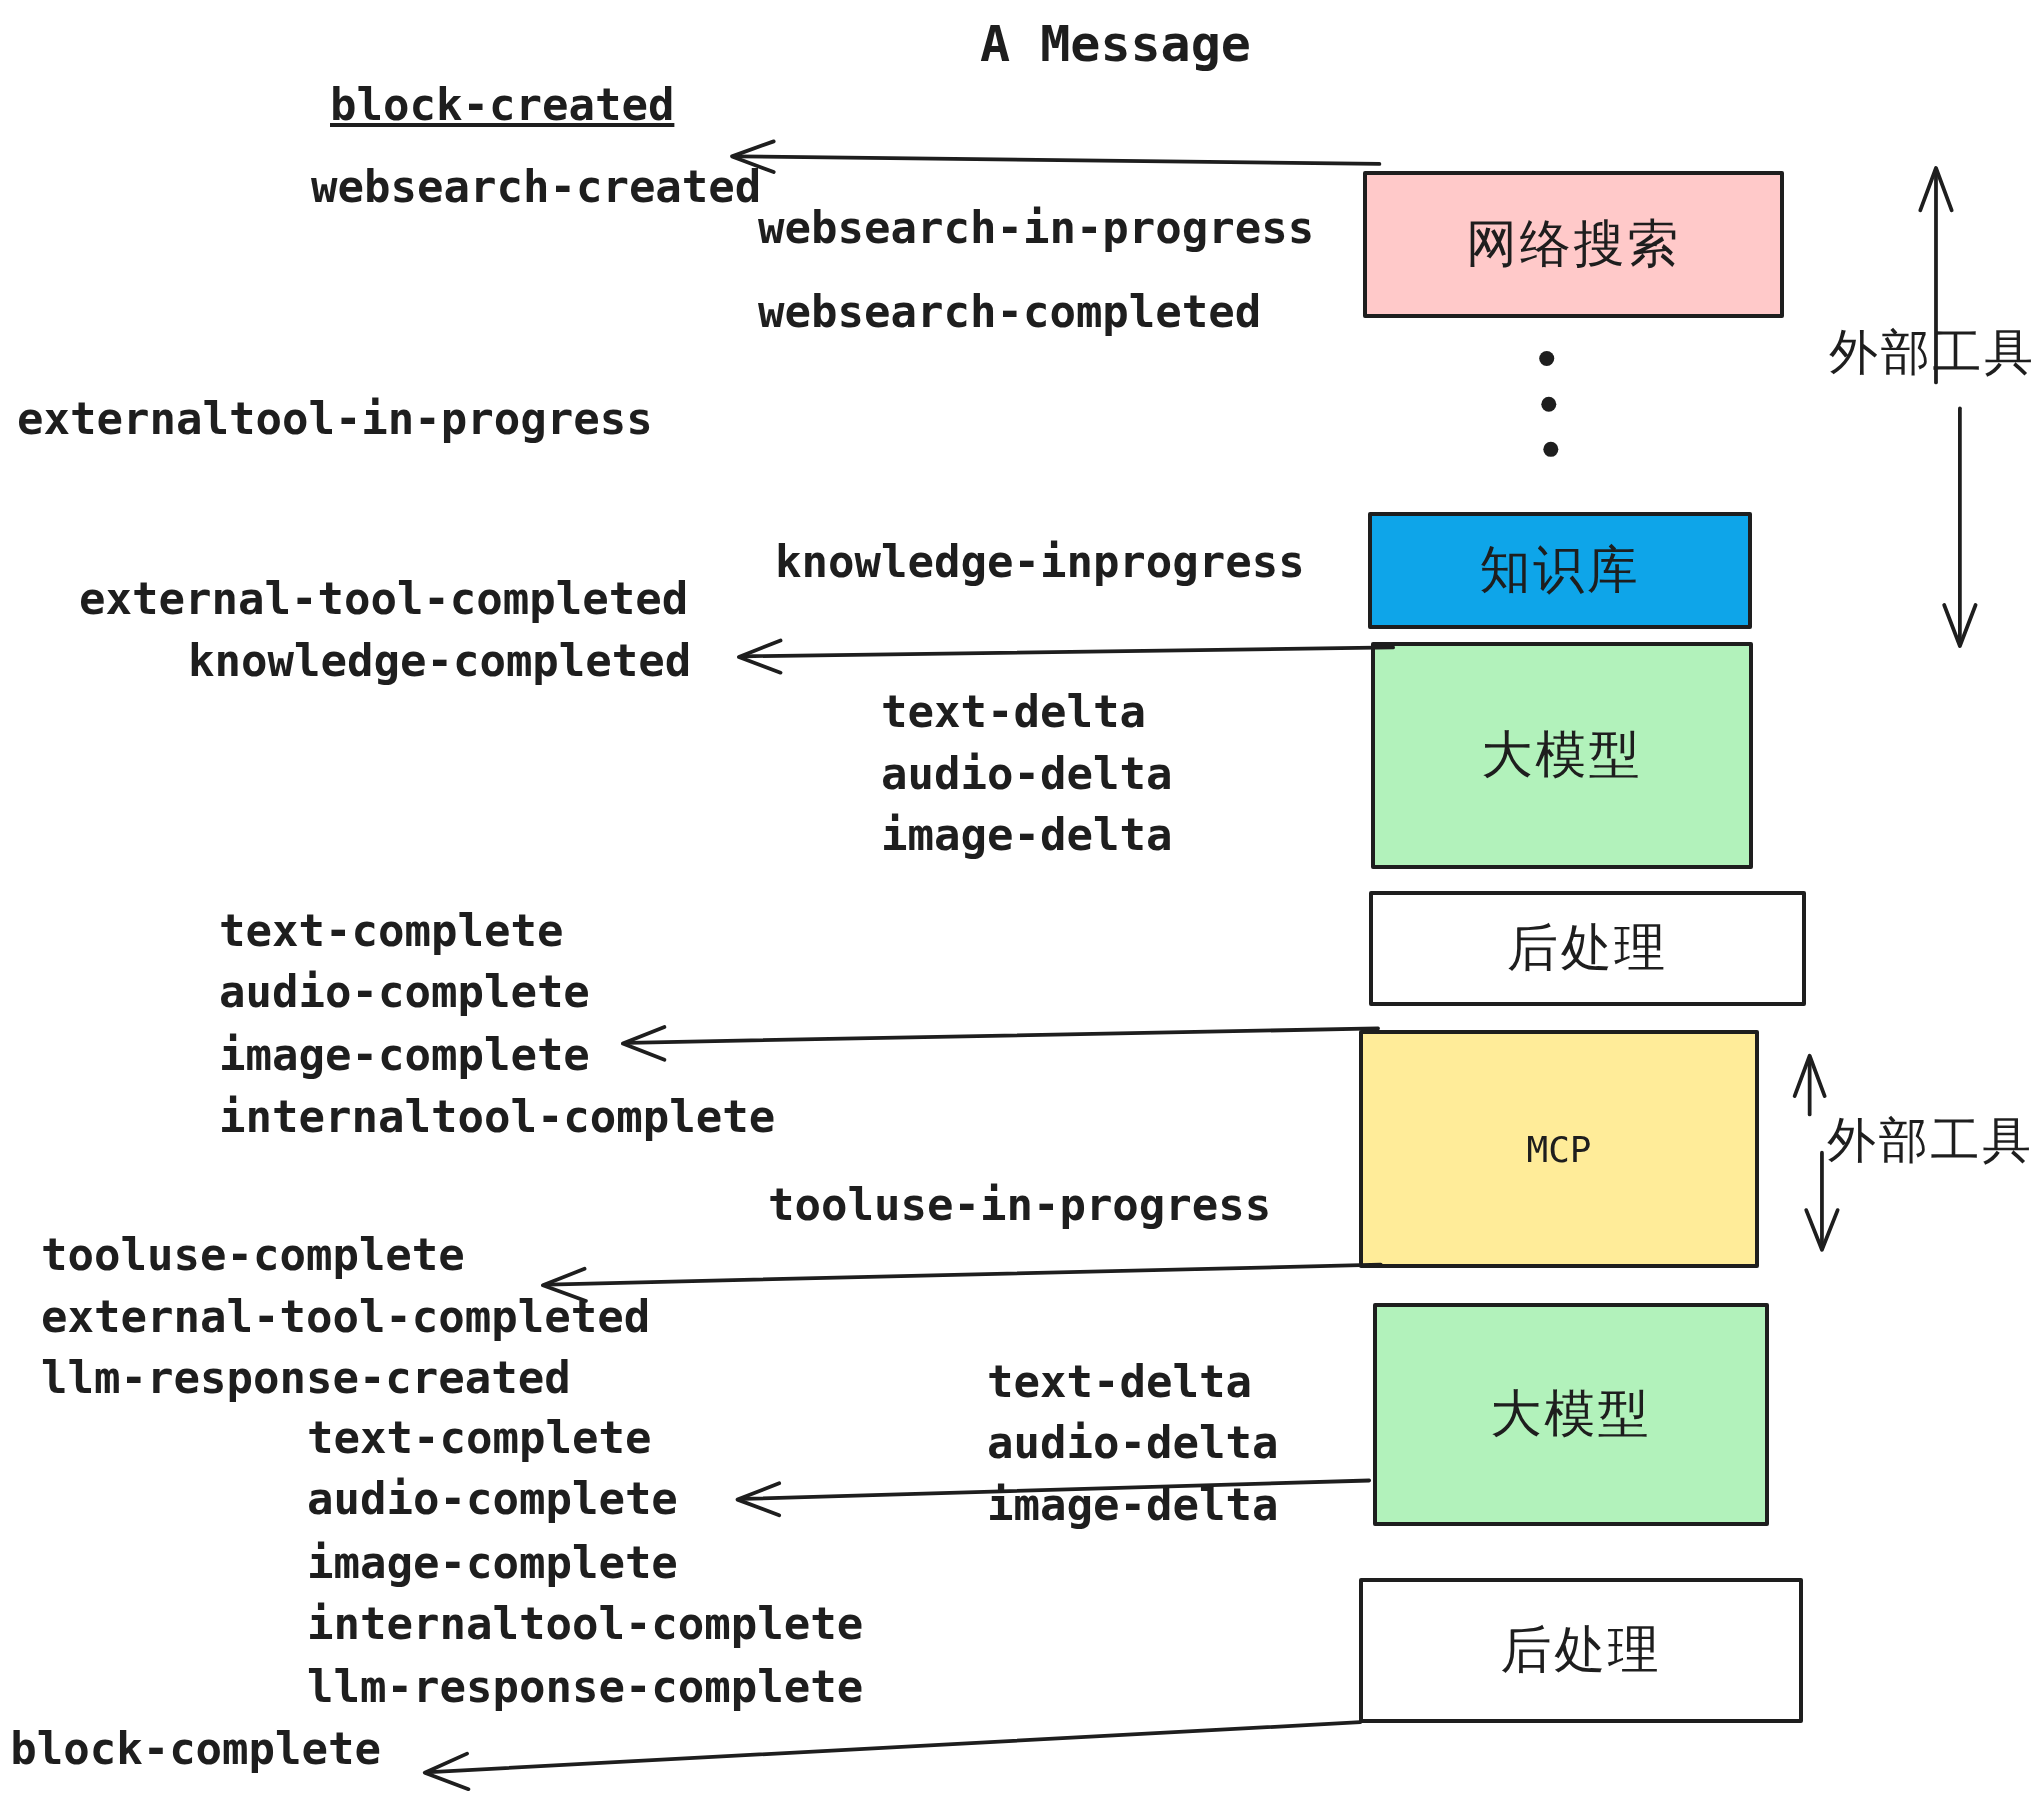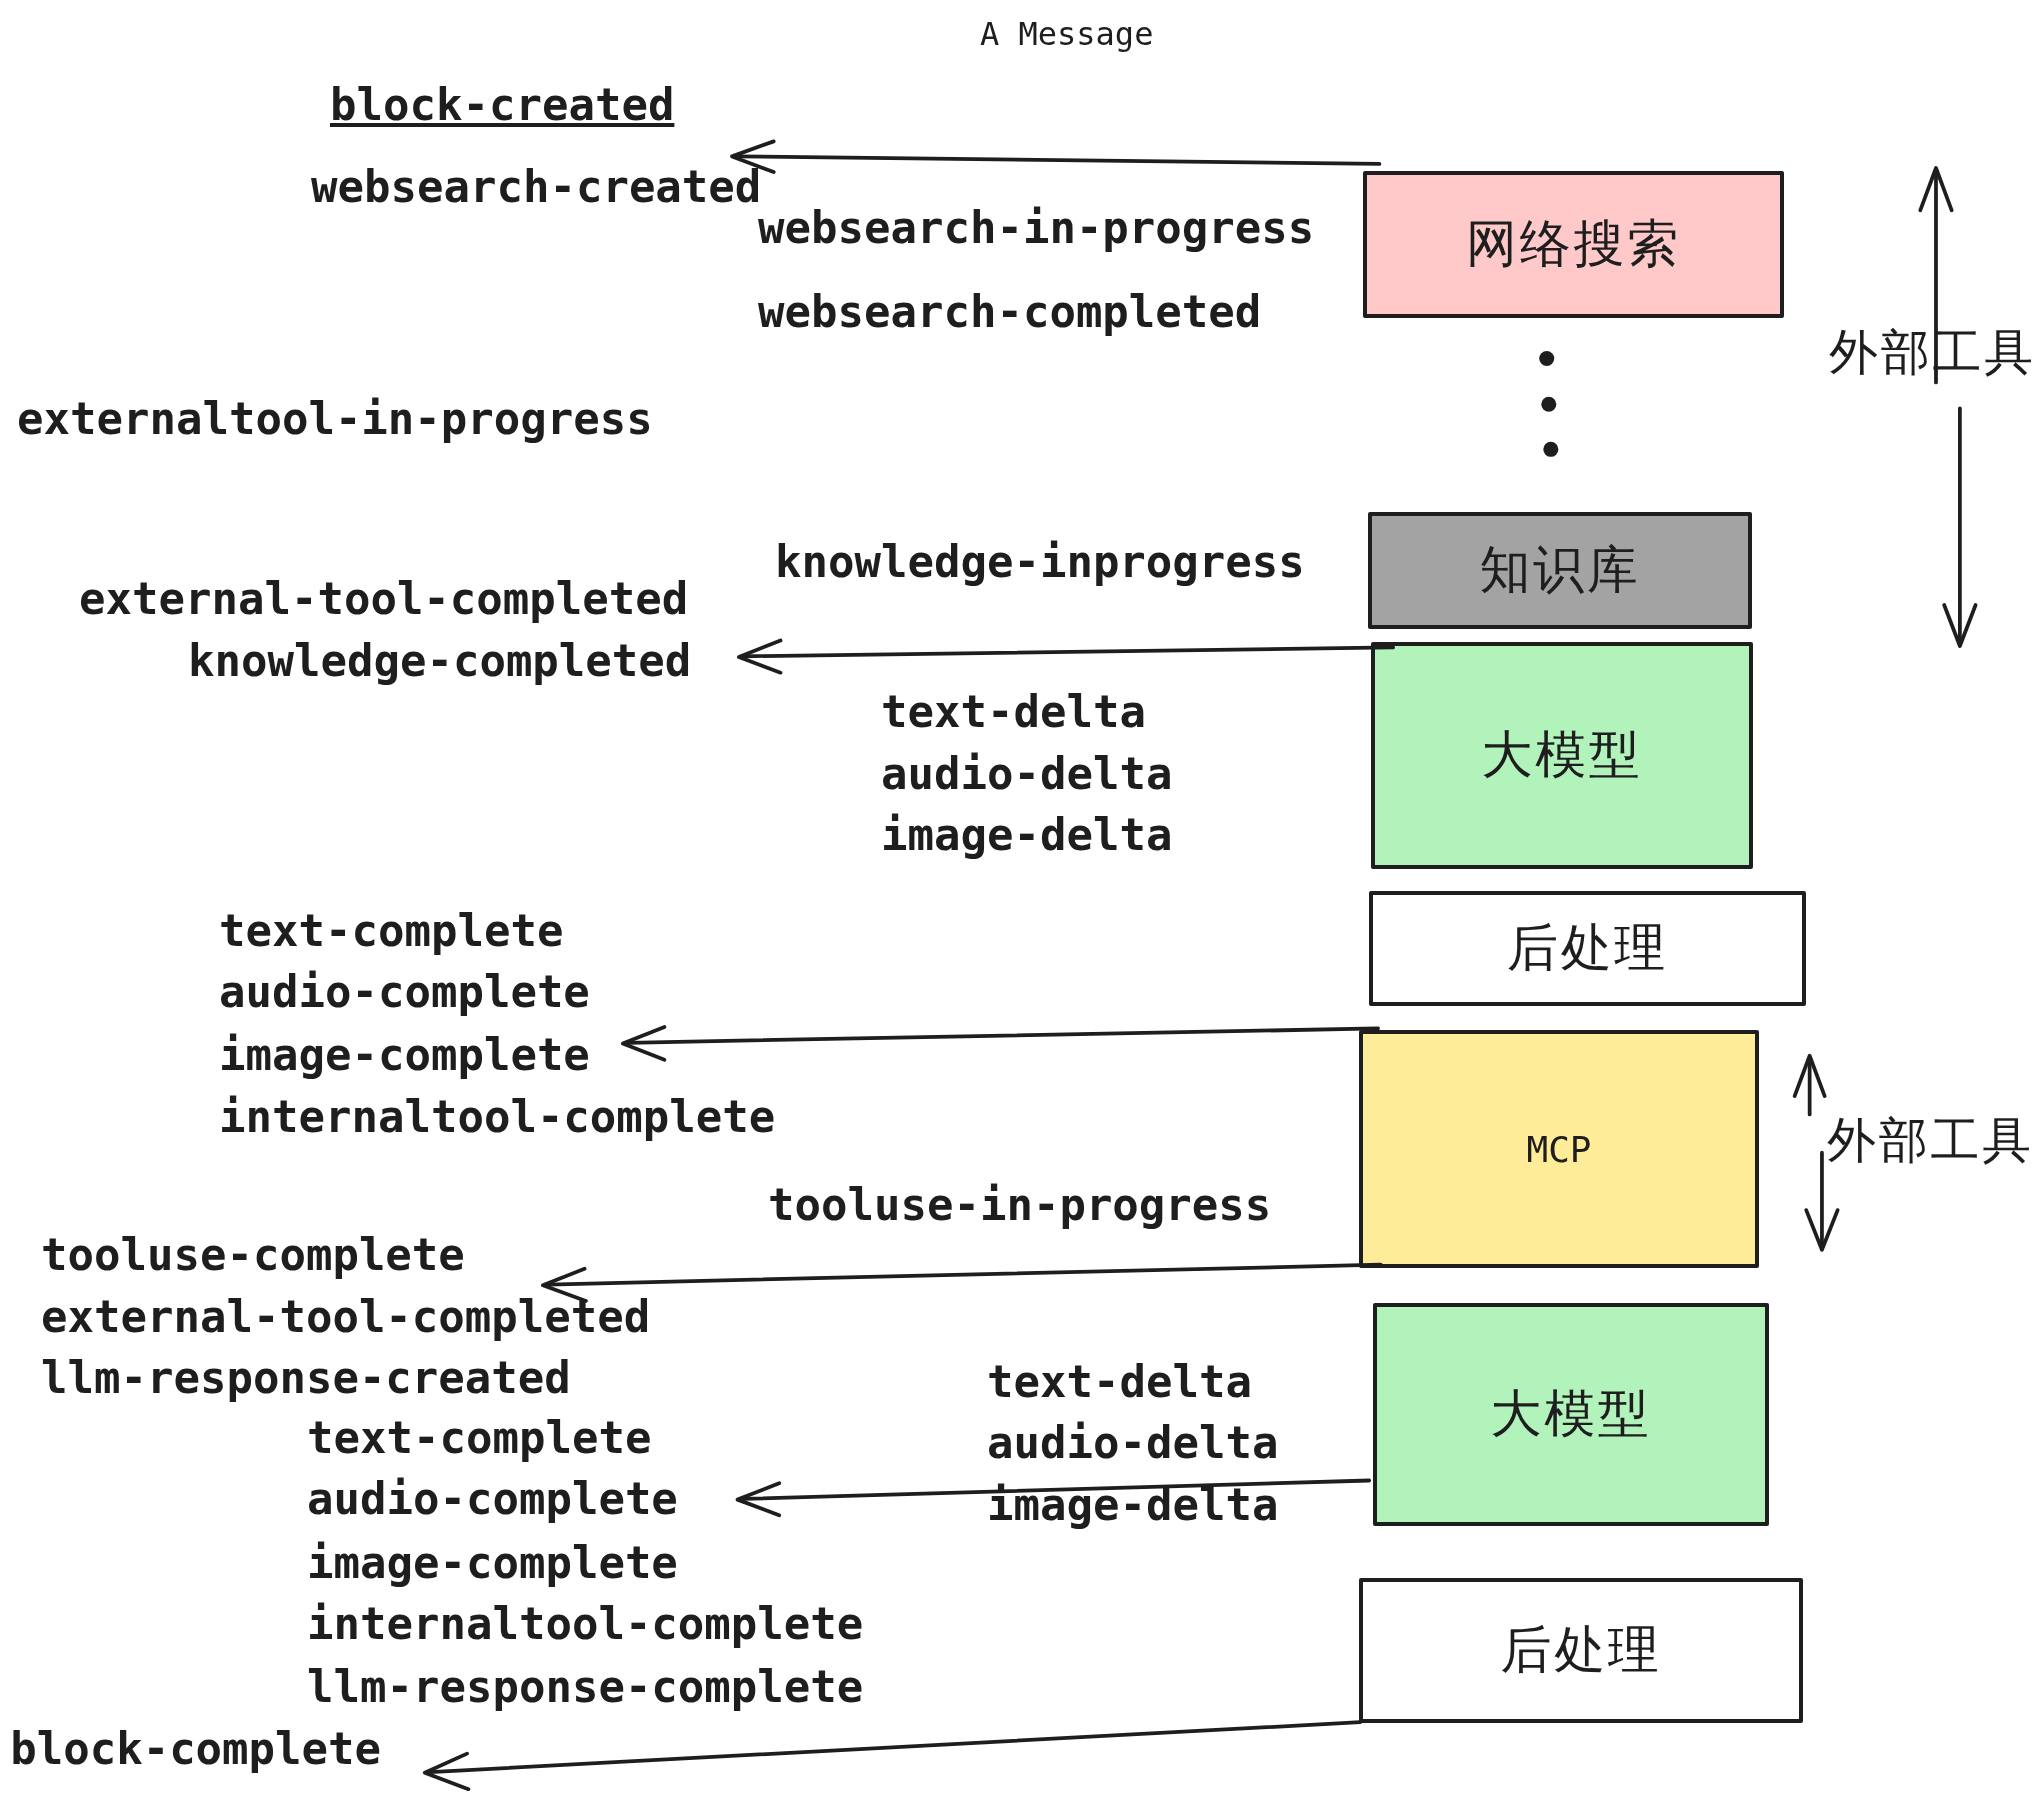--- a/index.html
+++ b/index.html
@@ -1,21 +1,21 @@
 <!DOCTYPE html>
 <html style="font-size:11px"><head>
 <meta charset="utf-8">
 <style>
   html,body{margin:0;padding:0;background:#ffffff;}
   body{position:relative;width:2035px;height:1796px;overflow:hidden;
        font-family:"DejaVu Sans Mono", monospace;color:#1e1e1e;}
   .event{position:absolute;font-family:"DejaVu Sans Mono",monospace;
          font-weight:bold;font-size:44px;line-height:1.1;white-space:nowrap;color:#1e1e1e;}
   .title{position:absolute;font-family:"DejaVu Sans Mono",monospace;
-         font-weight:normal;font-size:32px;white-space:nowrap;color:#1e1e1e;}
+         font-weight:bold;font-size:50px;white-space:nowrap;color:#1e1e1e;}
   .box{position:absolute;border:4.8px solid #1e1e1e;border-radius:2px;
        display:flex;align-items:center;justify-content:center;box-sizing:border-box;}
   .box-label-cn{font-family:"Liberation Sans",sans-serif;font-weight:500;
                 font-size:51px;color:#1e1e1e;letter-spacing:2.7px;white-space:nowrap;}
   .box-label-mono{font-family:"DejaVu Sans Mono",monospace;font-weight:normal;
                   font-size:36px;color:#1e1e1e;white-space:nowrap;}
   .side-label{position:absolute;font-family:"Liberation Sans",sans-serif;font-weight:400;
               font-size:49px;color:#1e1e1e;letter-spacing:2.7px;white-space:nowrap;}
   svg.overlay{position:absolute;left:0;top:0;pointer-events:none;}
   svg.overlay *{stroke:#1e1e1e;stroke-width:5.5;fill:none;stroke-linecap:round;stroke-linejoin:round;}
@@ -51,21 +51,21 @@
 <div class="event" style="left:307px;top:1414px;">text-complete</div>
 <div class="event" style="left:307px;top:1475px;">audio-complete</div>
 <div class="event" style="left:307px;top:1539px;">image-complete</div>
 <div class="event" style="left:307px;top:1600px;">internaltool-complete</div>
 <div class="event" style="left:307px;top:1663px;">llm-response-complete</div>
 <div class="event" style="left:10.2px;top:1725px;">block-complete</div>
 
 <div class="box" style="left: 1363px; top: 171px; width: 421px; height: 147px; background-color: rgb(255, 201, 201);">
   <span class="box-label-cn">网络搜索</span>
 </div>
-<div class="box" style="left: 1368px; top: 512px; width: 384px; height: 117px; background-color: #a3a3a3;">
+<div class="box" style="left: 1368px; top: 512px; width: 384px; height: 117px; background-color: #0ea5e9;">
   <span class="box-label-cn">知识库</span>
 </div>
 <div class="box" style="left: 1371px; top: 642px; width: 382px; height: 227px; background-color: rgb(178, 242, 187);">
   <span class="box-label-cn">大模型</span>
 </div>
 <div class="box" style="left: 1369px; top: 891px; width: 437px; height: 115px; background-color: rgb(255, 255, 255);">
   <span class="box-label-cn">后处理</span>
 </div>
 <div class="box" style="left: 1359px; top: 1030px; width: 400px; height: 238px; background-color: rgb(255, 236, 153);">
   <span class="box-label-mono">MCP</span>

